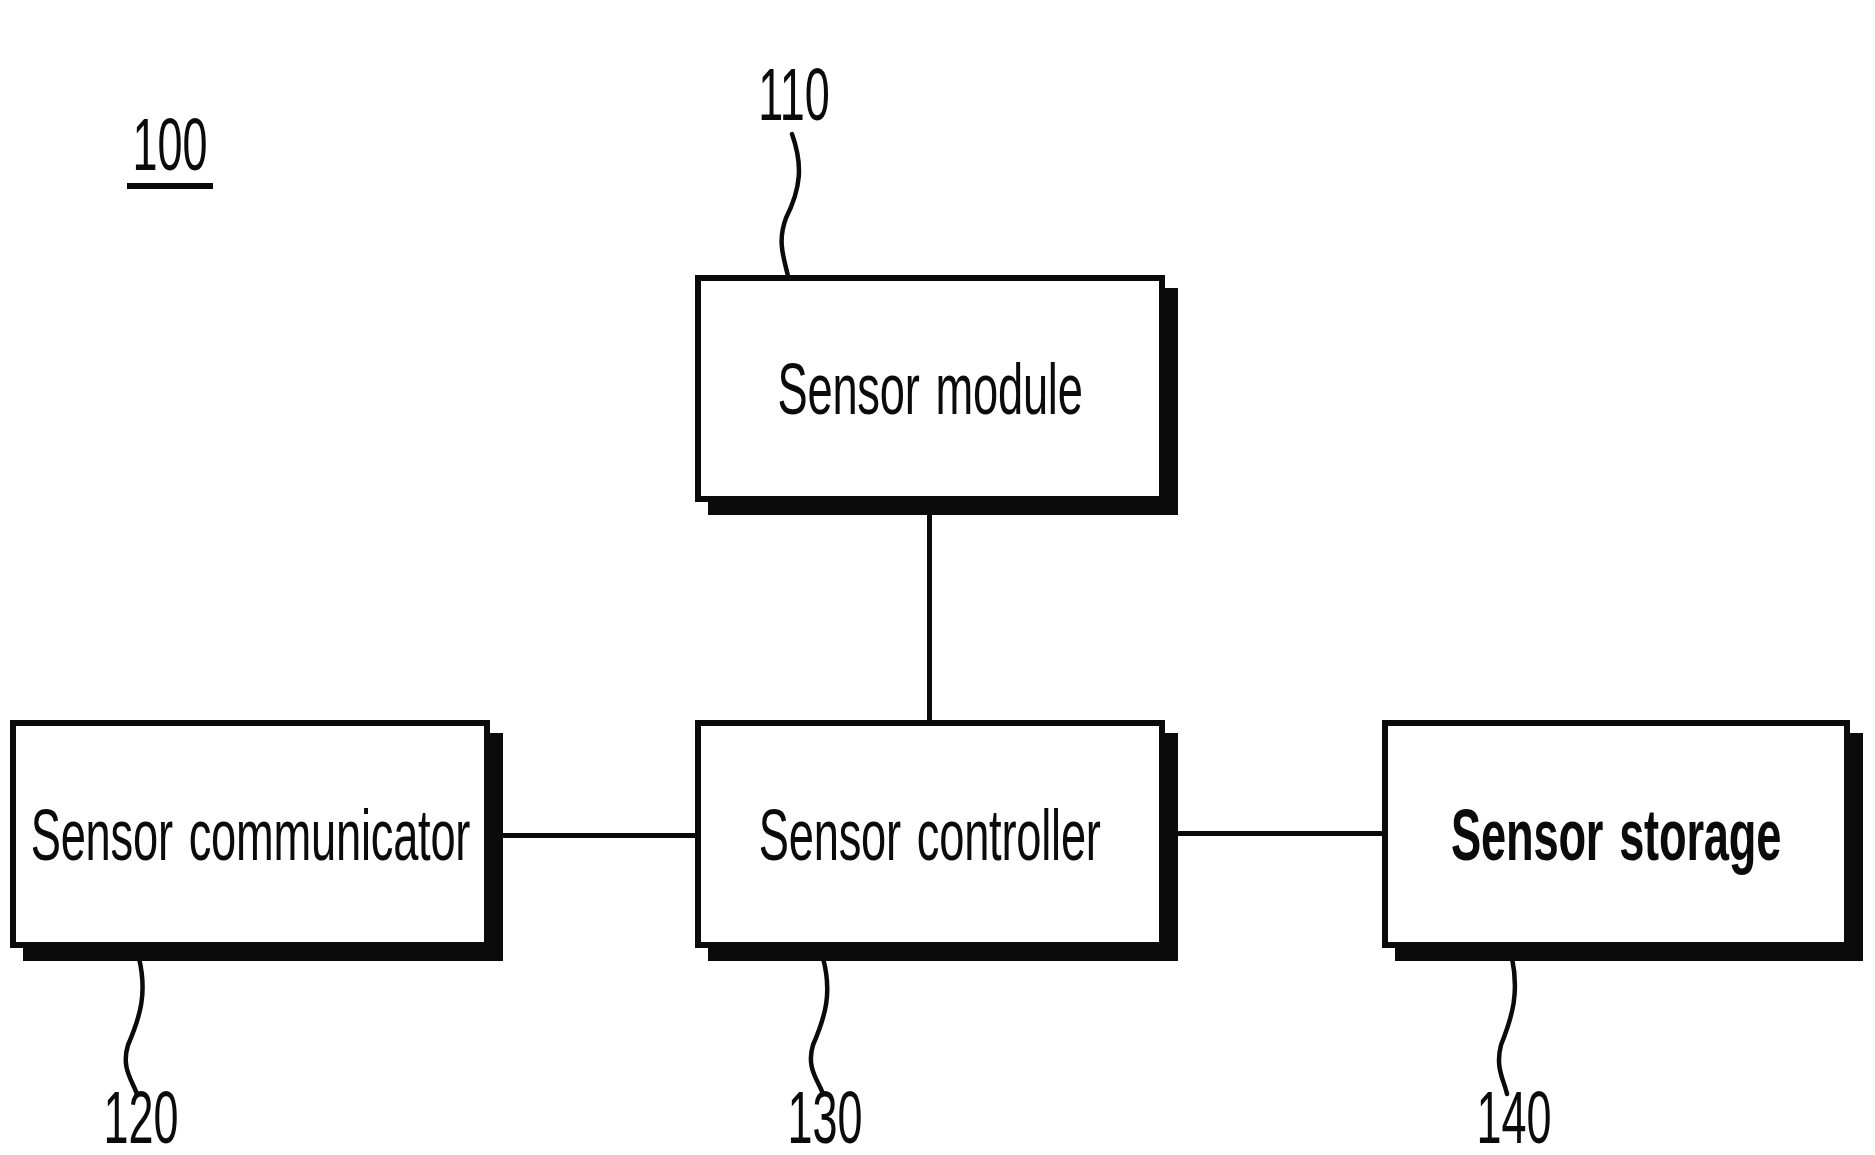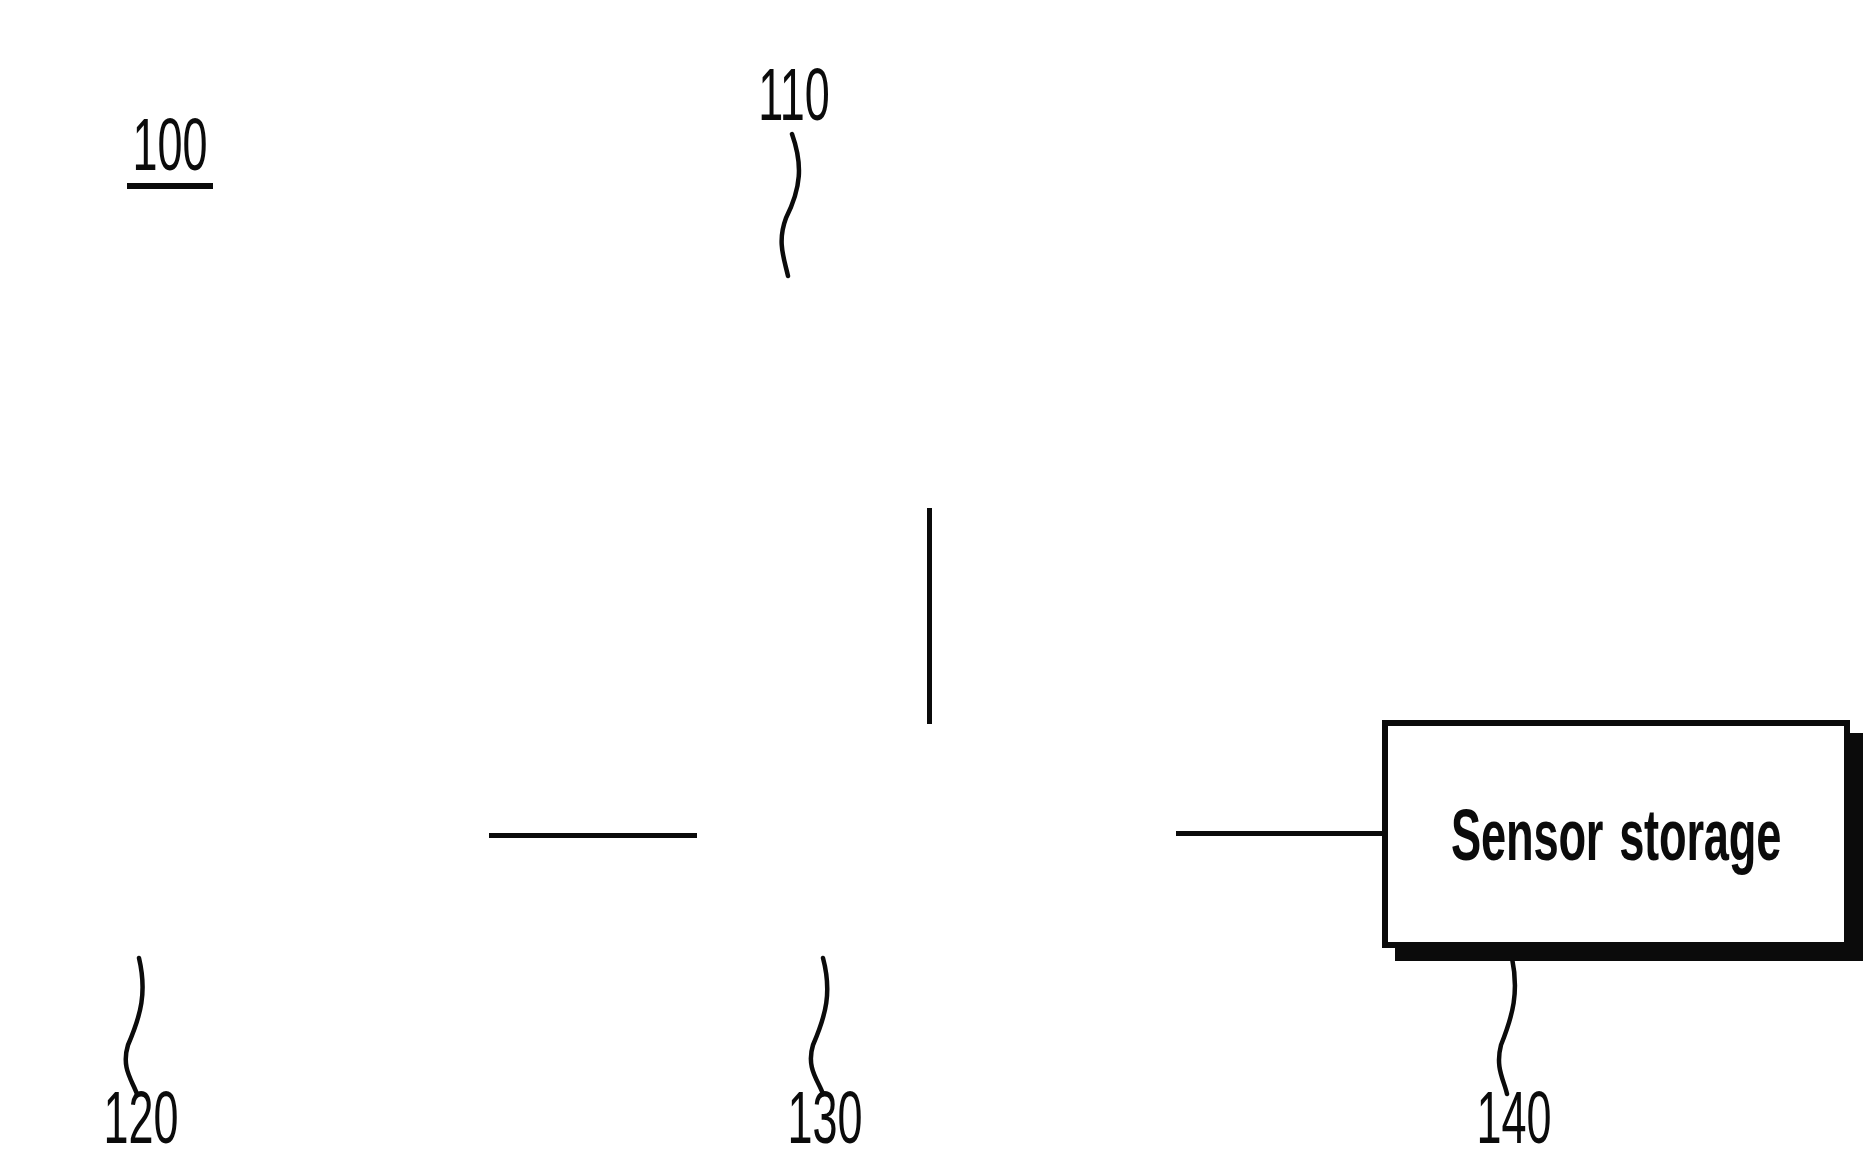--- a/index.html
+++ b/index.html
@@ -105,20 +105,29 @@
     <path d="M 792 134 C 803 165, 801 188, 786 218 C 777 242, 784 258, 788 276"></path>
     <path d="M 139 958 C 147 992, 141 1015, 128 1045 C 121 1068, 132 1080, 137 1094"></path>
     <path d="M 823 958 C 832 992, 826 1015, 813 1045 C 806 1068, 818 1080, 823 1094"></path>
     <path d="M 1512 958 C 1519 992, 1513 1015, 1501 1045 C 1495 1068, 1504 1080, 1507 1094"></path>
   </svg>
 
   <div class="connector conn-module-controller"></div>
   <div class="connector conn-communicator-controller"></div>
   <div class="connector conn-controller-storage"></div>
 
+  <div class="node node-module">
+    <span class="node-label">Sensor module</span>
+  </div>
 
+  <div class="node node-communicator">
+    <span class="node-label">Sensor communicator</span>
+  </div>
 
+  <div class="node node-controller">
+    <span class="node-label">Sensor controller</span>
+  </div>
 
   <div class="node node-storage">
     <span class="node-label">Sensor storage</span>
   </div>
 
 </div>
 
 </body></html>

